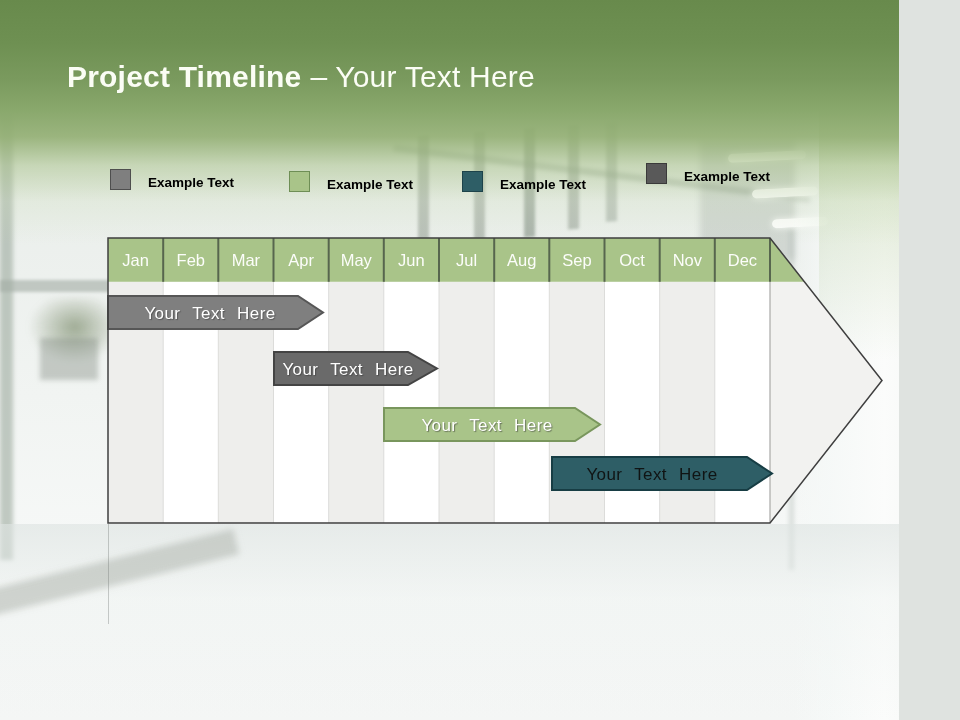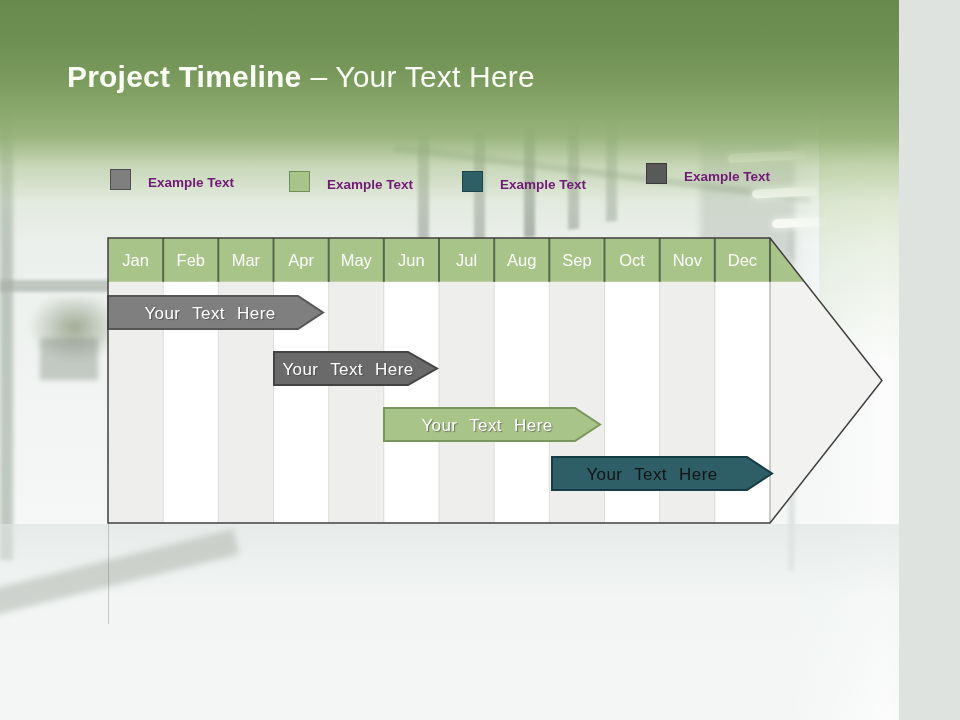--- a/index.html
+++ b/index.html
@@ -46,21 +46,21 @@
   .legend-item{position:absolute;display:flex;align-items:center;gap:17px;}
   .li1{left:110px;top:168px;}
   .li2{left:289px;top:170px;}
   .li3{left:462px;top:170px;}
   .li4{left:646px;top:162px;}
   .swatch{width:21px;height:21px;box-sizing:border-box;flex:0 0 auto;}
   .sw1{background:#7f7f7f;border:1.5px solid #4e4e4e;}
   .sw2{background:#a9c489;border:1.5px solid #6e8e55;}
   .sw3{background:#2e5e66;border:1.5px solid #1d434a;}
   .sw4{background:#595959;border:1.5px solid #3a3a3a;}
-  .legend-label{font-size:13.5px;font-weight:700;color:#701a75;margin-top:7px;}
+  .legend-label{font-size:13.5px;font-weight:700;color:#000000;margin-top:7px;}
 
   
   .chart{position:absolute;left:100px;top:230px;width:790px;height:300px;}
   .month-label{font-family:"Liberation Sans",sans-serif;font-size:16.5px;fill:#fcfdfa;}
   .bar-label{font-family:"Liberation Sans",sans-serif;font-size:17px;letter-spacing:.4px;word-spacing:7px;}
   .bar-label.light{fill:#ffffff;text-shadow:1px 1.5px 1px rgba(55,55,55,.55);}
   .bar-label.dark{fill:#101414;}
   .hdr-sep{stroke:#57664e;stroke-width:2;}
   .body-sep{stroke:#dcdcda;stroke-width:1;}
 </style>

